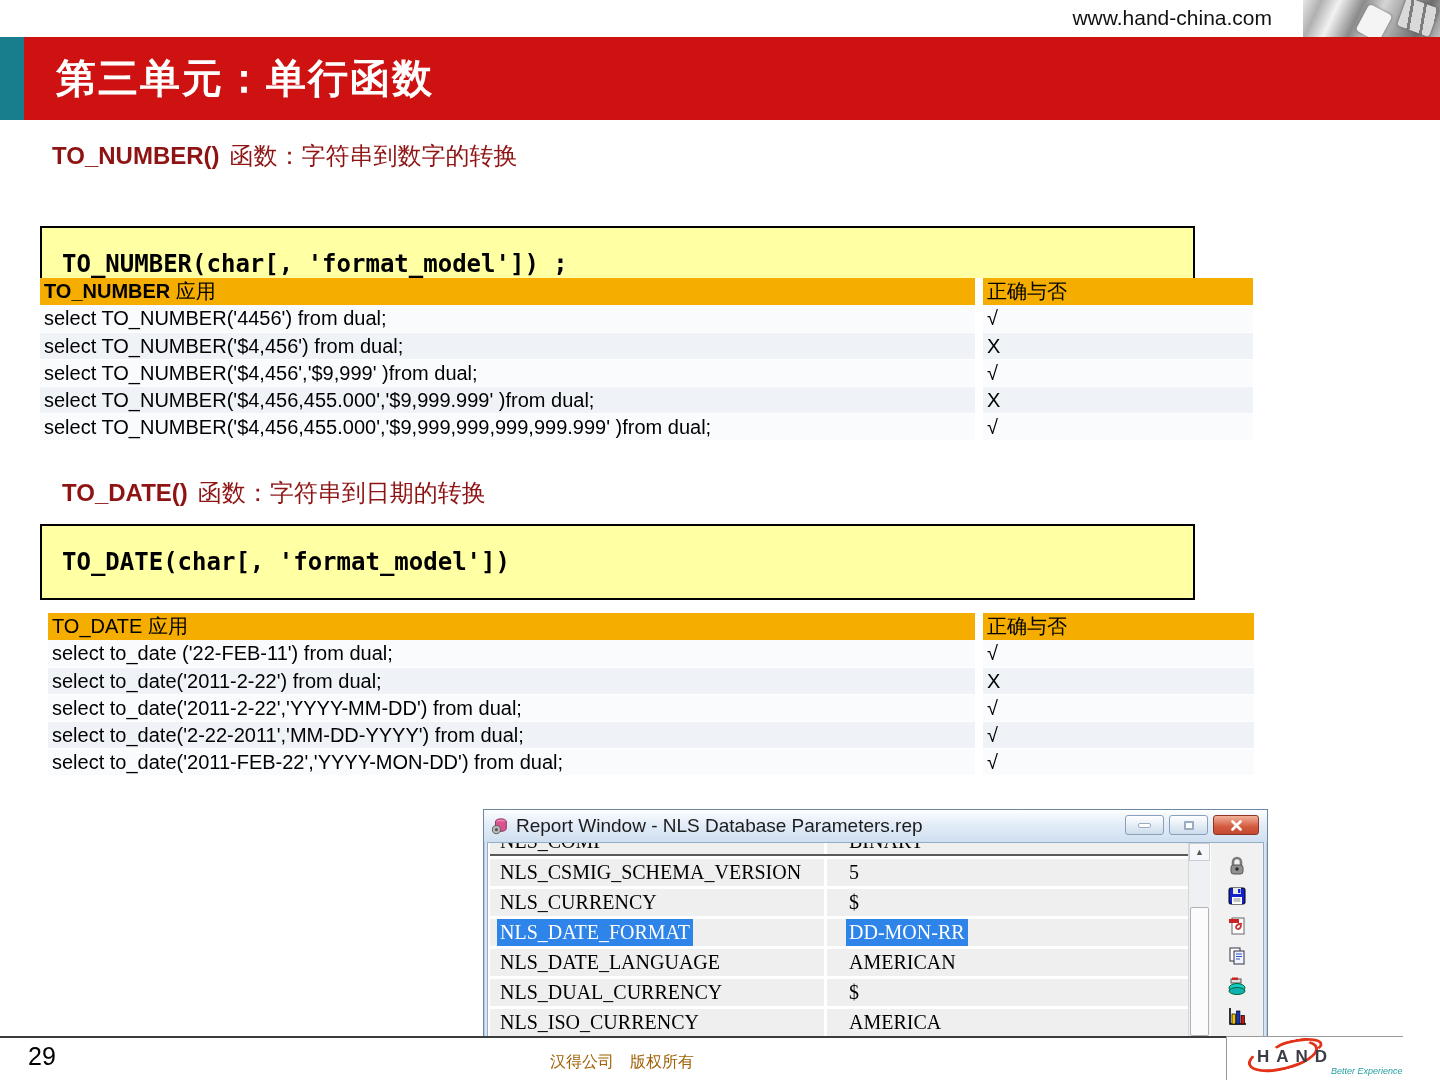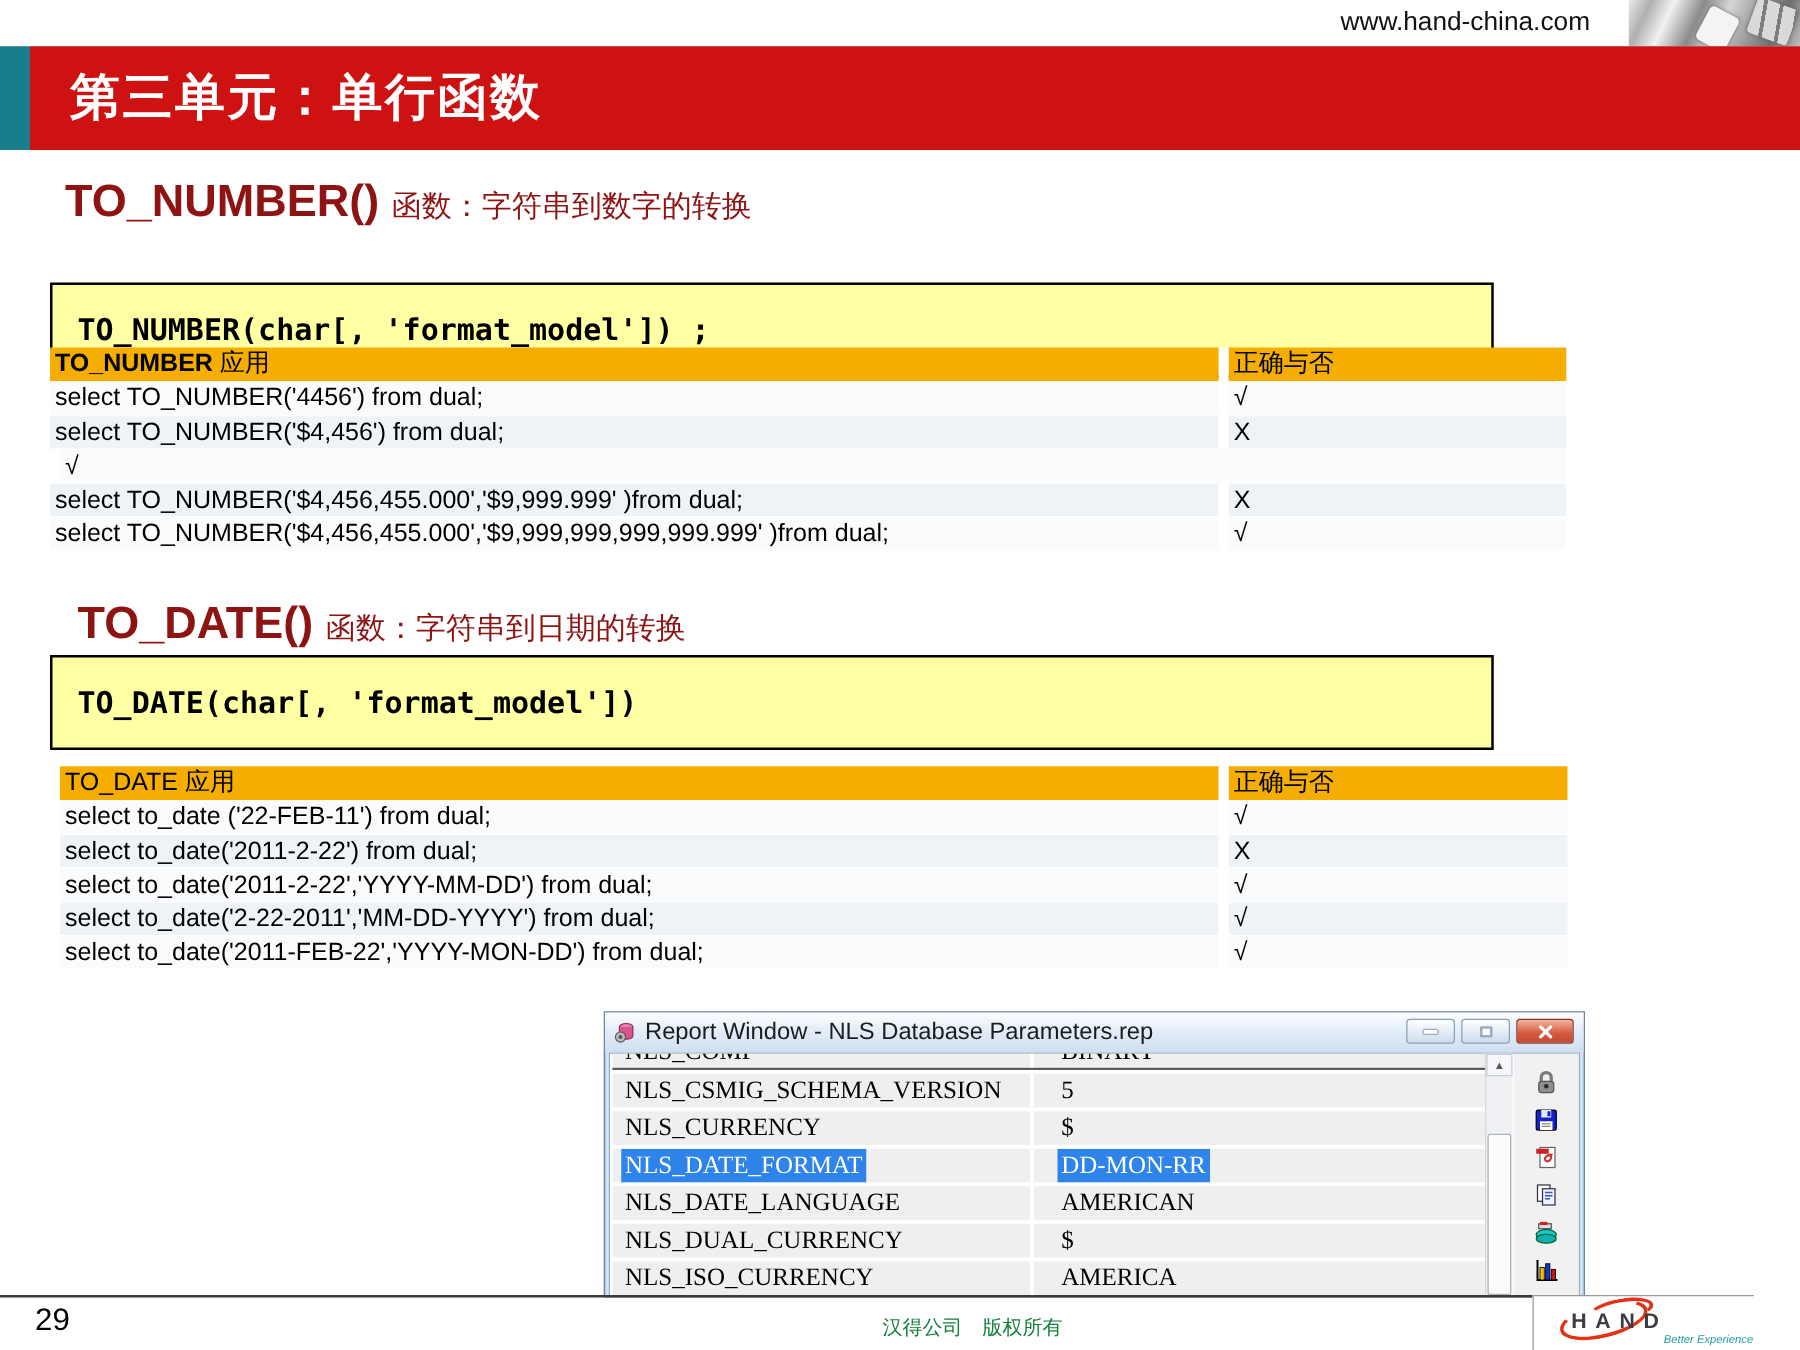--- a/index.html
+++ b/index.html
@@ -37,21 +37,21 @@
     position:absolute; left:24px; top:37px; width:1416px; height:83px;
     background: var(--banner-red,#CE1111);
   }
   .title-banner .slide-title {
     margin-left: 32px; line-height: 82px; font-size: 40px; font-weight: 600; color: #fff;
     letter-spacing: 2px;
   }
 
   
   .section-heading { position:absolute; color: var(--maroon,#8E1414); white-space: nowrap; }
-  .section-heading .fn { font-weight: bold; font-size: 36px; text-align: right; }
+  .section-heading .fn { font-weight: bold; font-size: 24px; text-align: right; }
   .section-heading .desc { font-family: "Liberation Serif", serif; font-size: 24px; margin-left: 10px; }
 
   
   .syntax-box {
     position:absolute; left:40px; width:1155px; height:76px;
     background: var(--syntax-bg,#FFFFA3); border: 2px solid #000;
   }
   .syntax-box code {
     display:block; padding-left: 20px; line-height: 72px;
     font-family: "DejaVu Sans Mono", "Liberation Mono", monospace;
@@ -119,21 +119,21 @@
 
   .win-toolbar {
     position:absolute; left:723px; right:0; top:0; bottom:0; background:#f1f1f1;
     display:flex; flex-direction:column; align-items:center; gap:8px; padding-top:12px;
   }
   .tool-icon { width:22px; height:22px; }
 
   
   .footer-line { position:absolute; left:0; top:1036px; width:1263px; height:2px; background:#3c3c3c; }
   .page-num { position:absolute; left:28px; top:1042px; font-size:25px; font-weight:normal; color:#000; }
-  .copyright { position:absolute; left:550px; top:1052px; width:300px; text-align:right; font-size:16px; color:#15803d; }
+  .copyright { position:absolute; left:550px; top:1052px; width:300px; text-align:left; font-size:16px; color:#a16207; }
   .logo-box {
     position:absolute; left:1226px; top:1036px; width:177px; height:44px;
     background:#fff; border-left:1px solid #999; border-top:1px solid #999;
   }
   .logo-swoosh {
     position:absolute; left:20px; top:5px; width:72px; height:28px;
     border:3px solid #e23318; border-radius:50%; border-top-color:transparent;
     transform: rotate(-14deg);
   }
   .logo-swoosh2 {
@@ -176,20 +176,21 @@
       <div class="c1">select TO_NUMBER('4456') from dual;</div>
       <div class="gap"></div>
       <div class="c2">√</div>
     </div>
   <div class="trow body">
       <div class="c1">select TO_NUMBER('$4,456') from dual;</div>
       <div class="gap"></div>
       <div class="c2">X</div>
     </div>
   <div class="trow body">
+      <div class="c1">select TO_NUMBER('$4,456','$9,999' )from dual;</div>
       <div class="gap"></div>
       <div class="c2">√</div>
     </div>
   <div class="trow body">
       <div class="c1">select TO_NUMBER('$4,456,455.000','$9,999.999' )from dual;</div>
       <div class="gap"></div>
       <div class="c2">X</div>
     </div>
   <div class="trow body">
       <div class="c1">select TO_NUMBER('$4,456,455.000','$9,999,999,999,999.999' )from dual;</div>

